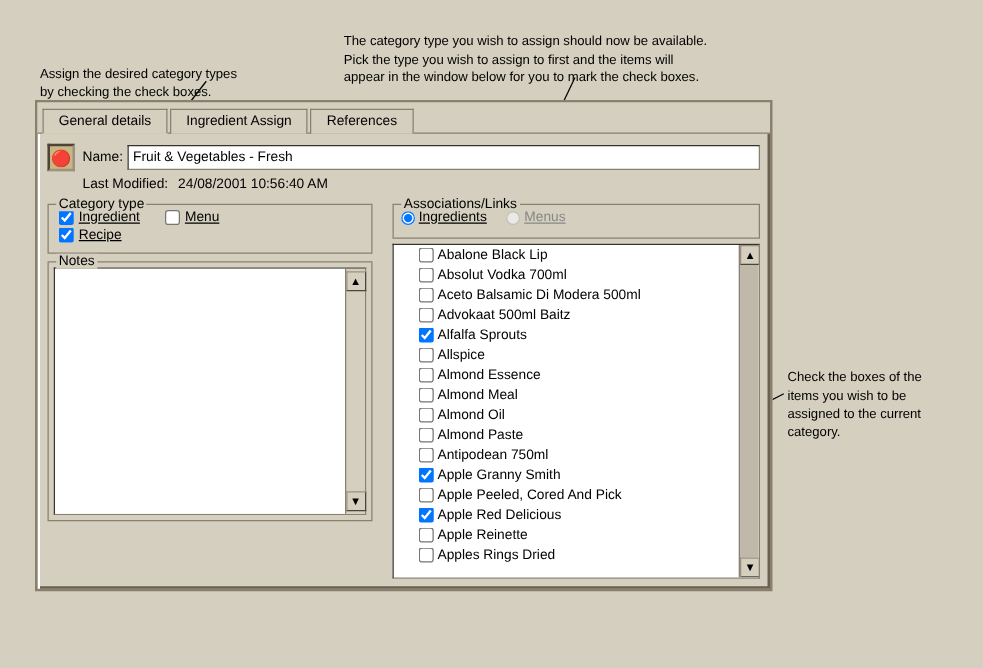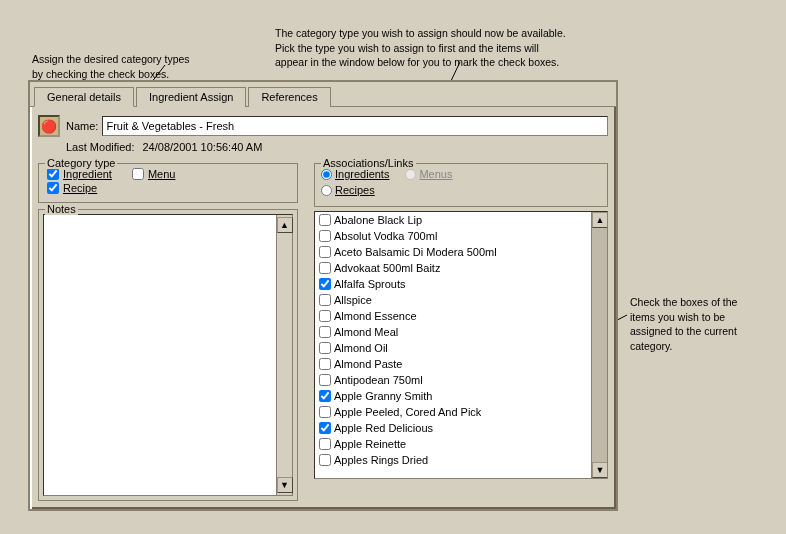--- a/index.html
+++ b/index.html
@@ -152,21 +152,21 @@
 
     .right-col {
       flex: 1;
     }
 
     
     .notes-group {
       border: 1px solid #8a8070;
       padding: 4px 4px 4px 4px;
       position: relative;
-      height: 292px;
+      height: 208px;
     }
 
     .notes-title {
       position: absolute;
       top: -7px;
       left: 6px;
       background: #d4cfbe;
       padding: 0 2px;
     }
 
@@ -239,20 +239,21 @@
       border: 1px inset #8a8070;
       background: #fff;
       overflow: hidden;
       display: flex;
     }
 
     .list-items {
       flex: 1;
       overflow-y: auto;
       overflow-x: hidden;
+      margin-left: 16px;
     }
 
     .list-item {
       display: flex;
       align-items: center;
       padding: 1px 4px;
       font-size: 11px;
       cursor: default;
       height: 16px;
     }
@@ -402,26 +403,20 @@
           <div class="radio-row">
             <div class="radio-item">
               <input type="radio" name="assoc" checked="" style="">
               <span class="radio-label">Ingredients</span>
             </div>
             <div class="radio-item">
               <input type="radio" name="assoc" disabled="" style="">
               <span class="radio-label disabled">Menus</span>
             </div>
           </div>
-          <div class="radio-row">
-            <div class="radio-item">
-              <input type="radio" name="assoc" style="">
-              <span class="radio-label">Recipes</span>
-            </div>
-          </div>
         </div>
 
         <div class="list-container">
           <div class="list-items" id="list-items-container">
 
           <div class="list-item">
                 <input type="checkbox" style="">
                 <span>Abalone Black Lip</span>
               </div>
               <div class="list-item">

